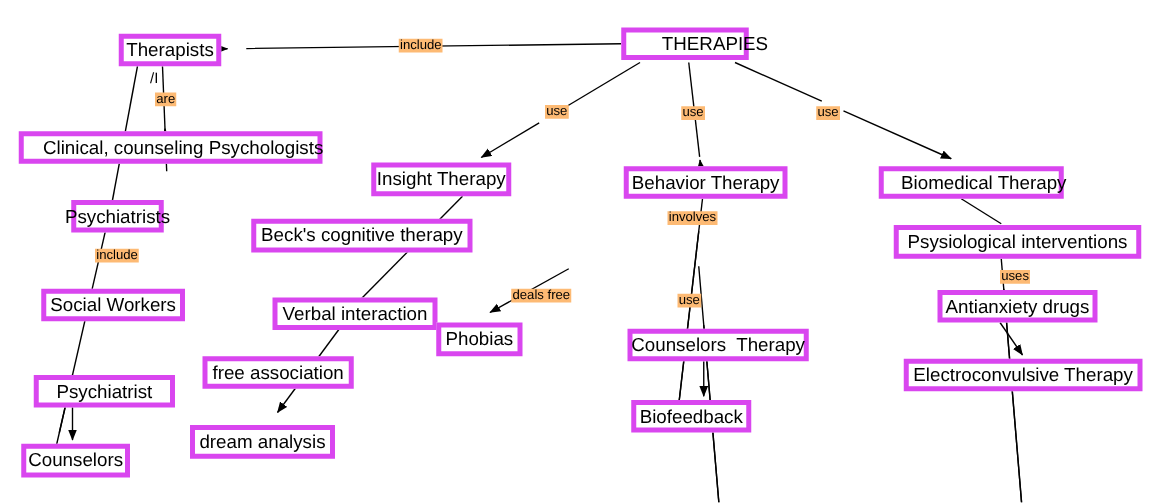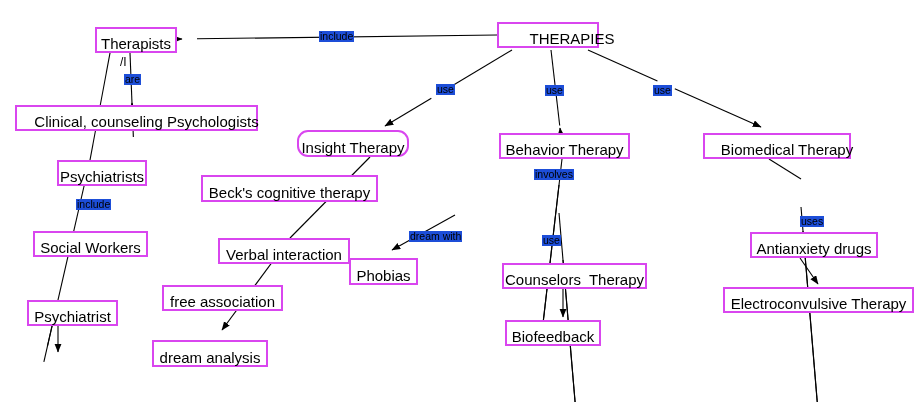--- a/index.html
+++ b/index.html
@@ -14,36 +14,36 @@
   }
   #edges{
     position:absolute;
     left:0;top:0;
     width:920px;height:402px;
     pointer-events:none;
   }
   .node{
     position:absolute;
     box-sizing:border-box;
-    border:2px solid #d946ef;
+    border:4px solid #d946ef;
     background:#ffffff;
     color:#000000;
     font-size:15px;
     line-height:1;
     display:flex;
-    align-items:flex-end;
+    align-items:center;
     justify-content:center;
     white-space:pre;
     z-index:2;
   }
   .edge-label{
     position:absolute;
     font-size:10.5px;
     color:#000000;
-    background:#1d4ed8;
+    background:#fdba74;
     line-height:1;
     white-space:pre;
     padding:0 1px;
     z-index:3;
   }
   .glyph-slash{
     position:absolute;
     font-size:12px;
     color:#000000;
     line-height:1;
@@ -89,39 +89,41 @@
         <line x1="769" y1="159" x2="801" y2="179" stroke="#000000" stroke-width="1.1"></line>
         <line x1="801" y1="207" x2="818.3565052894317" y2="415.2780634731798" stroke="#000000" stroke-width="1.1"></line>
         <line x1="819.5191420073841" y1="429.2297040886082" x2="803" y2="231" stroke="#000000" stroke-width="1.1"></line>
         <line x1="800" y1="258" x2="818" y2="284" stroke="#000000" stroke-width="1.1" marker-end="url(#arrowhead)"></line>
       </g>
   </svg>
 
 <div class="node" style="left: 497px; top: 22px; width: 102px; height: 26px; padding-left: 48px;"><span>THERAPIES</span></div>
     <div class="node" style="left: 95px; top: 27px; width: 82px; height: 26px;"><span>Therapists</span></div>
     <div class="node" style="left: 15px; top: 105px; width: 243px; height: 26px; padding-left: 20px;"><span>Clinical, counseling Psychologists</span></div>
-    <div class="node" style="left: 57px; top: 160px; width: 90px; height: 26px;"><span>Psychiatrists</span></div>
+    <div class="node" style="left: 57px; top: 160px; width: 74px; height: 26px;"><span>Psychiatrists</span></div>
     <div class="node" style="left: 33px; top: 231px; width: 115px; height: 26px;"><span>Social Workers</span></div>
-    <div class="node" style="left: 27px; top: 300px; width: 91px; height: 26px;"><span>Psychiatrist</span></div>
-    <div class="node" style="left: 297px; top: 130px; width: 112px; height: 27px; border-radius: 11px;"><span>Insight Therapy</span></div>
+    <div class="node" style="left: 27px; top: 300px; width: 113px; height: 26px;"><span>Psychiatrist</span></div>
+    <div class="node" style="left: 17px; top: 355px; width: 87px; height: 27px;"><span>Counselors</span></div>
+    <div class="node" style="left: 297px; top: 130px; width: 112px; height: 27px;"><span>Insight Therapy</span></div>
     <div class="node" style="left: 201px; top: 175px; width: 177px; height: 27px;"><span>Beck's cognitive therapy</span></div>
     <div class="node" style="left: 218px; top: 238px; width: 132px; height: 26px;"><span>Verbal interaction</span></div>
     <div class="node" style="left: 349px; top: 258px; width: 69px; height: 27px;"><span>Phobias</span></div>
     <div class="node" style="left: 162px; top: 285px; width: 121px; height: 26px;"><span>free association</span></div>
     <div class="node" style="left: 152px; top: 340px; width: 116px; height: 27px;"><span>dream analysis</span></div>
     <div class="node" style="left: 499px; top: 133px; width: 131px; height: 26px;"><span>Behavior Therapy</span></div>
     <div class="node" style="left: 502px; top: 263px; width: 145px; height: 26px;"><span>Counselors  Therapy</span></div>
     <div class="node" style="left: 505px; top: 320px; width: 96px; height: 26px;"><span>Biofeedback</span></div>
     <div class="node" style="left: 703px; top: 133px; width: 148px; height: 26px; padding-left: 20px;"><span>Biomedical Therapy</span></div>
+    <div class="node" style="left: 715px; top: 180px; width: 198px; height: 27px;"><span>Psysiological interventions</span></div>
     <div class="node" style="left: 750px; top: 232px; width: 128px; height: 26px;"><span>Antianxiety drugs</span></div>
     <div class="node" style="left: 723px; top: 287px; width: 191px; height: 26px;"><span>Electroconvulsive Therapy</span></div>
     <div class="edge-label" style="left: 319px; top: 31px;">include</div>
     <div class="edge-label" style="left: 124px; top: 74px;">are</div>
     <div class="edge-label" style="left: 76px; top: 199px;">include</div>
     <div class="edge-label" style="left: 436px; top: 84px;">use</div>
-    <div class="edge-label" style="left: 409px; top: 231px;">dream with</div>
+    <div class="edge-label" style="left: 409px; top: 231px;">deals free</div>
     <div class="edge-label" style="left: 545px; top: 85px;">use</div>
     <div class="edge-label" style="left: 534px; top: 169px;">involves</div>
     <div class="edge-label" style="left: 542px; top: 235px;">use</div>
     <div class="edge-label" style="left: 653px; top: 85px;">use</div>
     <div class="edge-label" style="left: 800px; top: 216px;">uses</div>
     <div class="glyph-slash" style="left: 120px; top: 56px;">/I</div>
   </div>
 
 </body></html>

